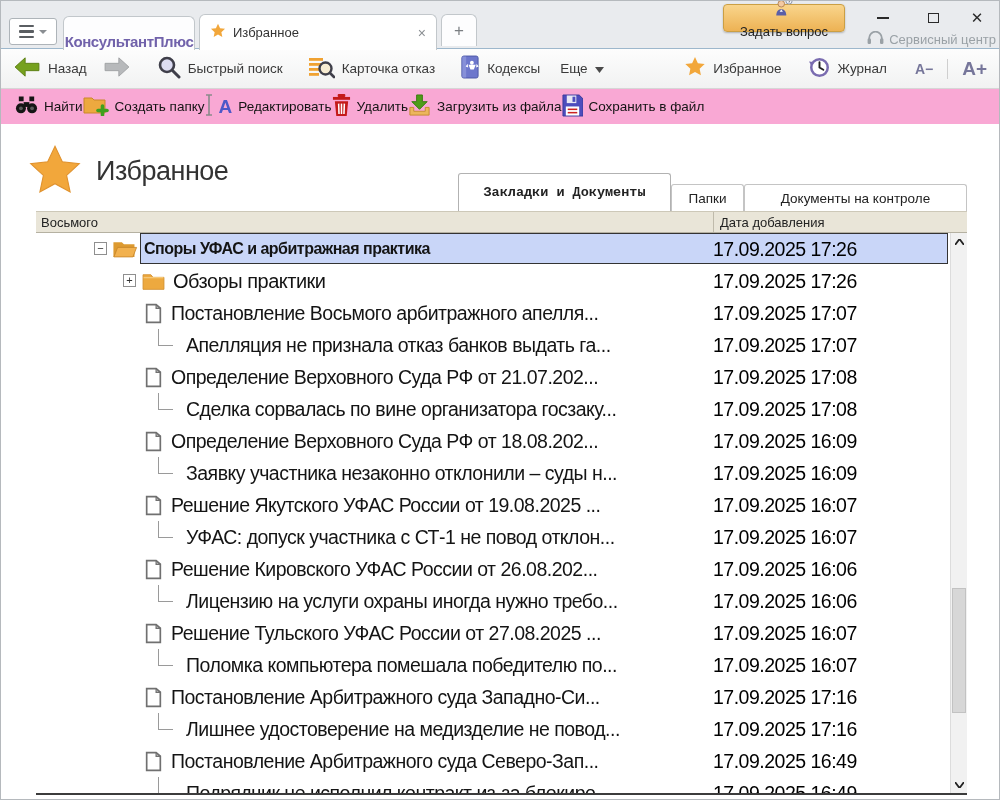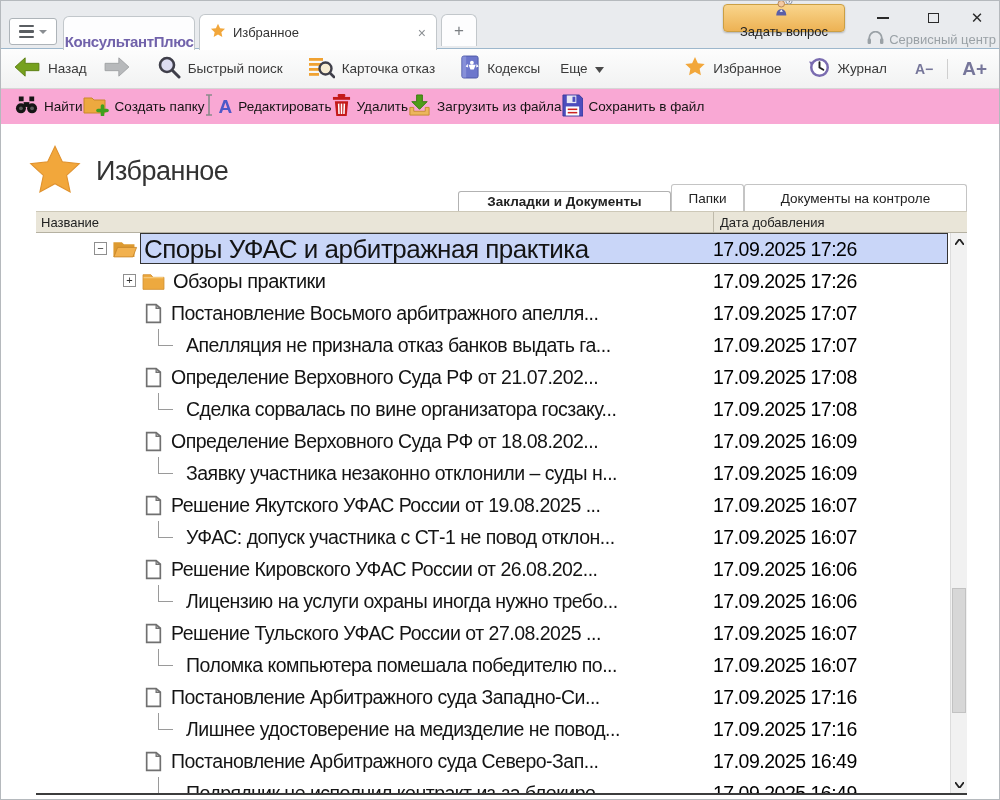--- a/index.html
+++ b/index.html
@@ -58,21 +58,21 @@
 
   
   .main { position:relative; height:677px; }
   .page-star { position:absolute; left:26px; top:20px; }
   .page-title { position:absolute; left:95px; top:32px; font-size:27px; font-weight:400;
                 color:#333; letter-spacing:-0.5px; }
   .ctabs { position:absolute; top:57px; right:32px; height:30px; display:flex; align-items:flex-end; }
   .ctab { height:27px; background:#fff; border:1px solid #c4c4c4; border-bottom:none;
           border-radius:3px 3px 0 0; font-size:13.5px; color:#222; display:flex; align-items:center;
           justify-content:center; cursor:pointer; }
-  .ctab.active { height:20px; font-weight:bold; border-color:#b2b2b2; }
+  .ctab.active { height:38px; font-weight:bold; border-color:#b2b2b2;font-family:Liberation Mono, monospace; }
   .ct0{width:213px} .ct1{width:73px} .ct2{width:223px}
 
   .lhead { position:absolute; left:35px; right:32px; top:87px; height:22px; background:#e9e5d8;
            border-top:1px solid #cdc8b8; border-bottom:1px solid #b5b1a2; font-size:13px; color:#222; }
   .lhead .hname { position:absolute; left:5px; top:3px; }
   .lhead .hdate { position:absolute; left:677px; top:0; bottom:0; padding:3px 0 0 6px;
                   border-left:1px solid #bfbaab; right:0; }
 
   .list { position:absolute; left:35px; right:32px; top:109px; height:562px; overflow:hidden;
           border-bottom:2px solid #3c3c3c; background:#fff; }
@@ -83,21 +83,21 @@
         border:1px solid #333; }
   .expander { width:13px; height:13px; top:9px; background:#fff; border:1px solid #8f8f8f;
               font-size:11px; line-height:10px; text-align:center; color:#333; cursor:pointer; }
   .l-0 .expander { left:58px; }  .l-1 .expander { left:87px; }
   .ic { top:6px; }
   .t-folder-open .ic { left:76px; }  .t-folder.l-1 .ic { left:106px; top:7px; }
   .t-doc .ic { left:109px; }
   .connector { left:122px; top:0; width:15px; height:17px;
                border-left:1px solid #9a9a9a; border-bottom:1px solid #9a9a9a; }
   .lab { line-height:32px; font-size:19.5px; letter-spacing:-0.5px; color:#141414; white-space:nowrap; }
-  .t-folder-open .lab { left:108px; font-size:26px; }
+  .t-folder-open .lab { left:108px; font-size:16px;font-weight:bold; }
   .t-folder.l-1 .lab { left:137px; font-size:20px; }
   .t-doc .lab { left:135px; }  .t-note .lab { left:150px; }
   .dt { left:677px; line-height:32px; font-size:19.5px; letter-spacing:-0.5px; color:#000000;
         white-space:nowrap; }
 
   .sbar { position:absolute; top:0; bottom:0; right:0; width:17px; background:#f1f1f1;
           border-left:1px solid #dcdcdc; z-index:3; }
   .sarrow { position:absolute; left:0; width:16px; height:17px; display:flex; align-items:center;
             justify-content:center; cursor:pointer; }
   .sa-up { top:0; } .sa-dn { bottom:0; }
@@ -297,21 +297,21 @@
       </svg></span>
   <div class="page-title">Избранное</div>
 
   <div class="ctabs">
     <div class="ctab ct0 active">Закладки и Документы</div>
     <div class="ctab ct1">Папки</div>
     <div class="ctab ct2">Документы на контроле</div>
   </div>
 
   <div class="lhead">
-    <span class="hname">Название</span>
+    <span class="hname">Восьмого</span>
     <span class="hdate">Дата добавления</span>
   </div>
 
   <div class="list">
     <div class="rows">
         <div class="row t-folder-open l-0 selected">
           <div class="hl"></div>
           <div class="expander">−</div>
           <span class="ic"><svg width="26" height="20" viewBox="0 0 24 19">
               <path d="M1 3h8l2 2h10v12H1z" fill="#dd9a30"></path>

